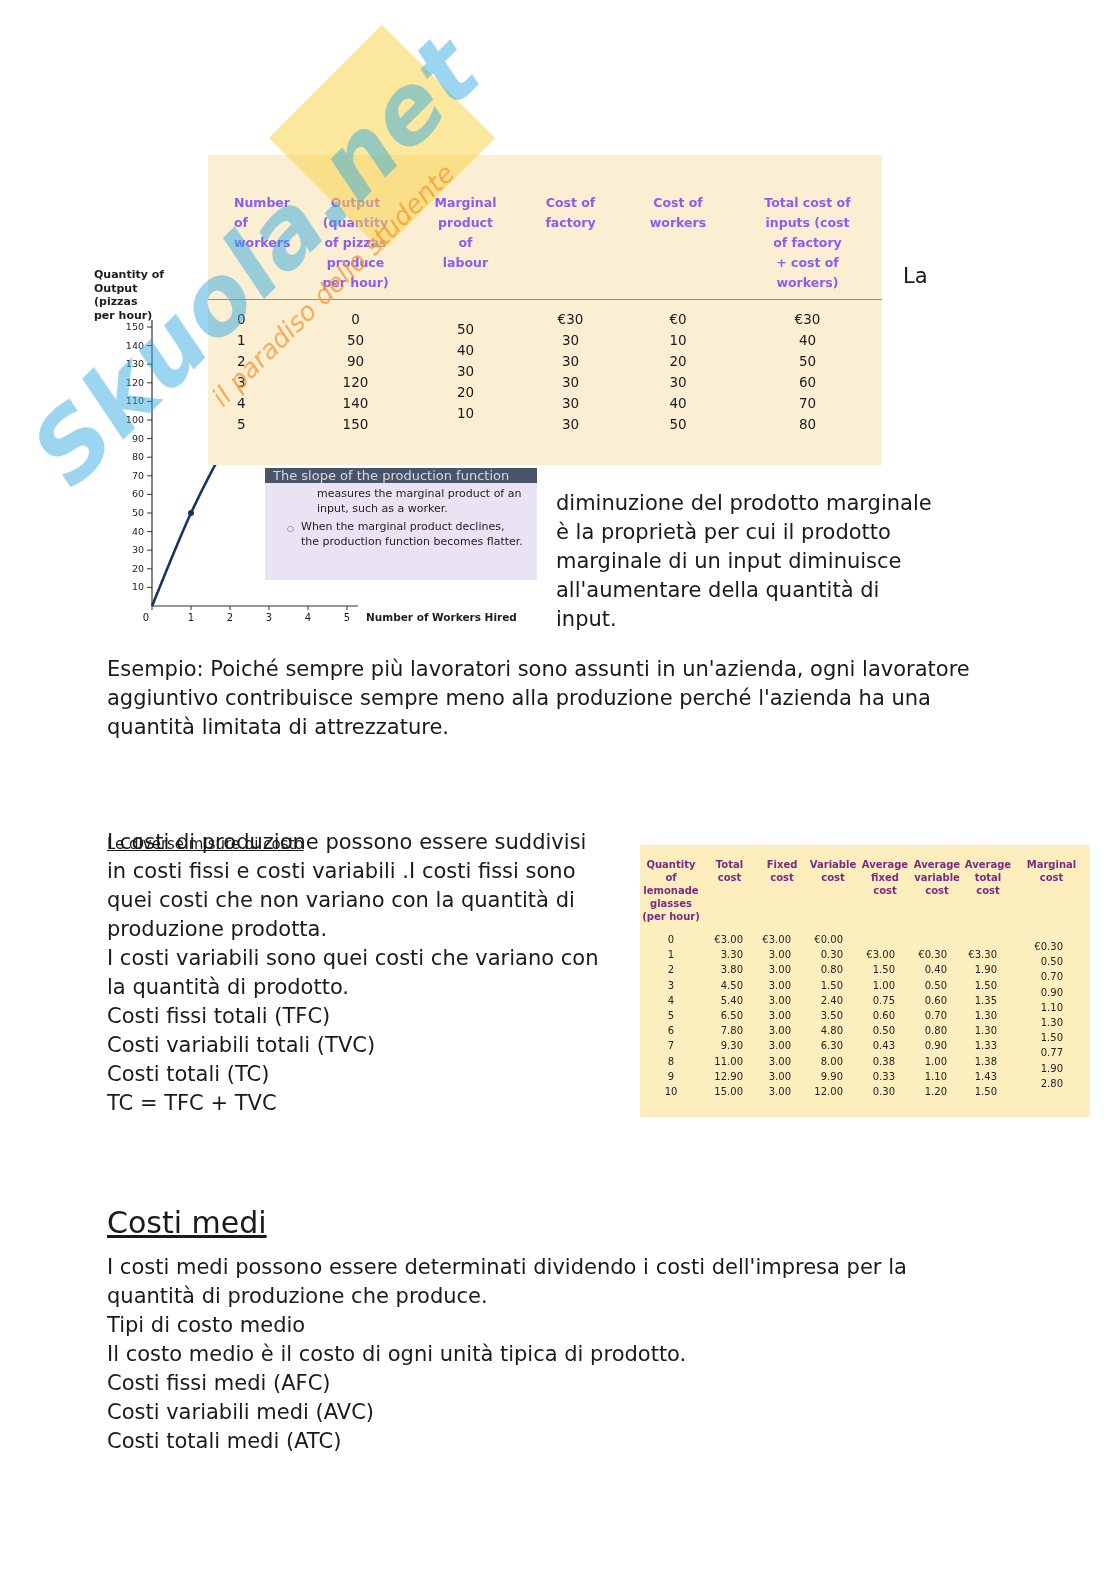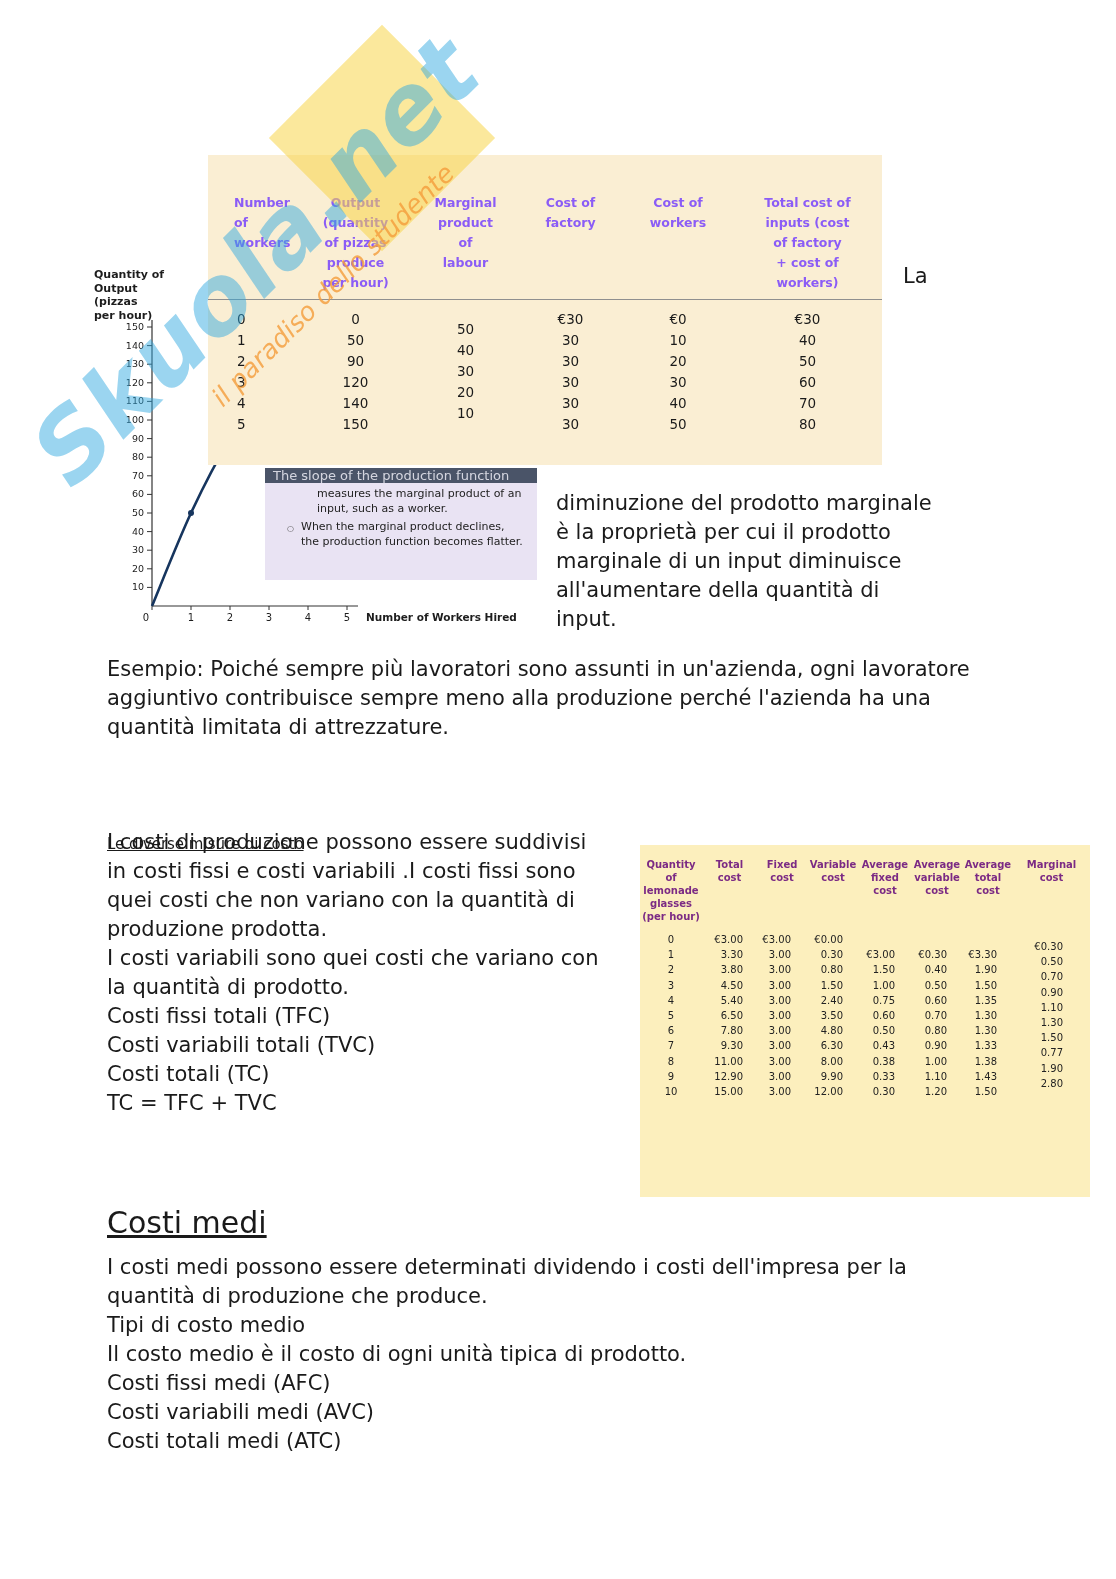--- a/index.html
+++ b/index.html
@@ -43,21 +43,21 @@
   .la        { position:absolute; left:903px; top:262px; font-size:21px;text-align:right; }
   .marg-para { position:absolute; left:556px; top:489px; width:385px; }
   .esempio   { position:absolute; left:107px; top:655px; width:900px; }
   .cost-heading { position:absolute; left:107px; top:835px; font-size:15px; text-decoration:underline; }
   .cost-body { position:absolute; left:107px; top:828px; width:500px; }
   .avg-heading { position:absolute; left:107px; top:1205px; font-size:30px; text-decoration:underline; }
   .avg-body  { position:absolute; left:107px; top:1253px; width:800px; }
   .tline { min-height:29px; }
 
   
-  .table2 { position:absolute; left:640px; top:845px; width:450px; height:352px; background:#fcefbd; z-index:2; }
+  .table2 { position:absolute; left:640px; top:845px; width:450px; height:272px; background:#fcefbd; z-index:2; }
   .table2 table { border-collapse:collapse; width:100%; margin-top:13px; table-layout:fixed; }
   .table2 th { color:#7b2a84; font-size:10px; font-weight:bold; text-align:center; vertical-align:top;
                line-height:13px; padding:0 1px 5px 1px; }
   .table2 td { font-size:10px; color:#222; height:15.2px; padding:0; }
   .table2 tbody tr:first-child td { padding-top:4px; }
   .table2 td.t2c0 { text-align:center; }
   .table2 td.r14 { text-align:right; padding-right:14px; }
   .table2 td.r16 { text-align:right; padding-right:16px; }
   .table2 td.mccol { text-align:right; padding-right:27px; }
   .mc-val { position:relative; top:7px; display:inline-block; }

